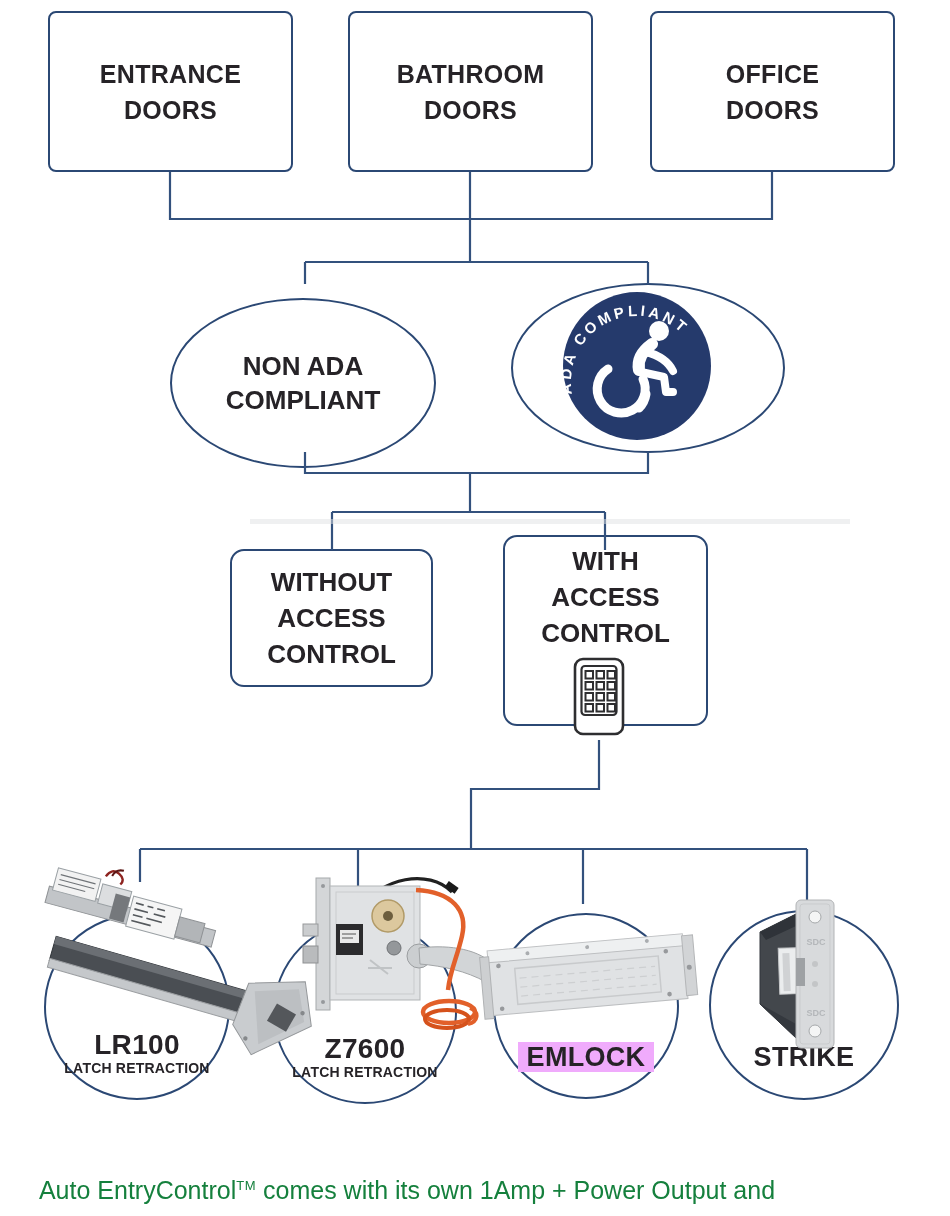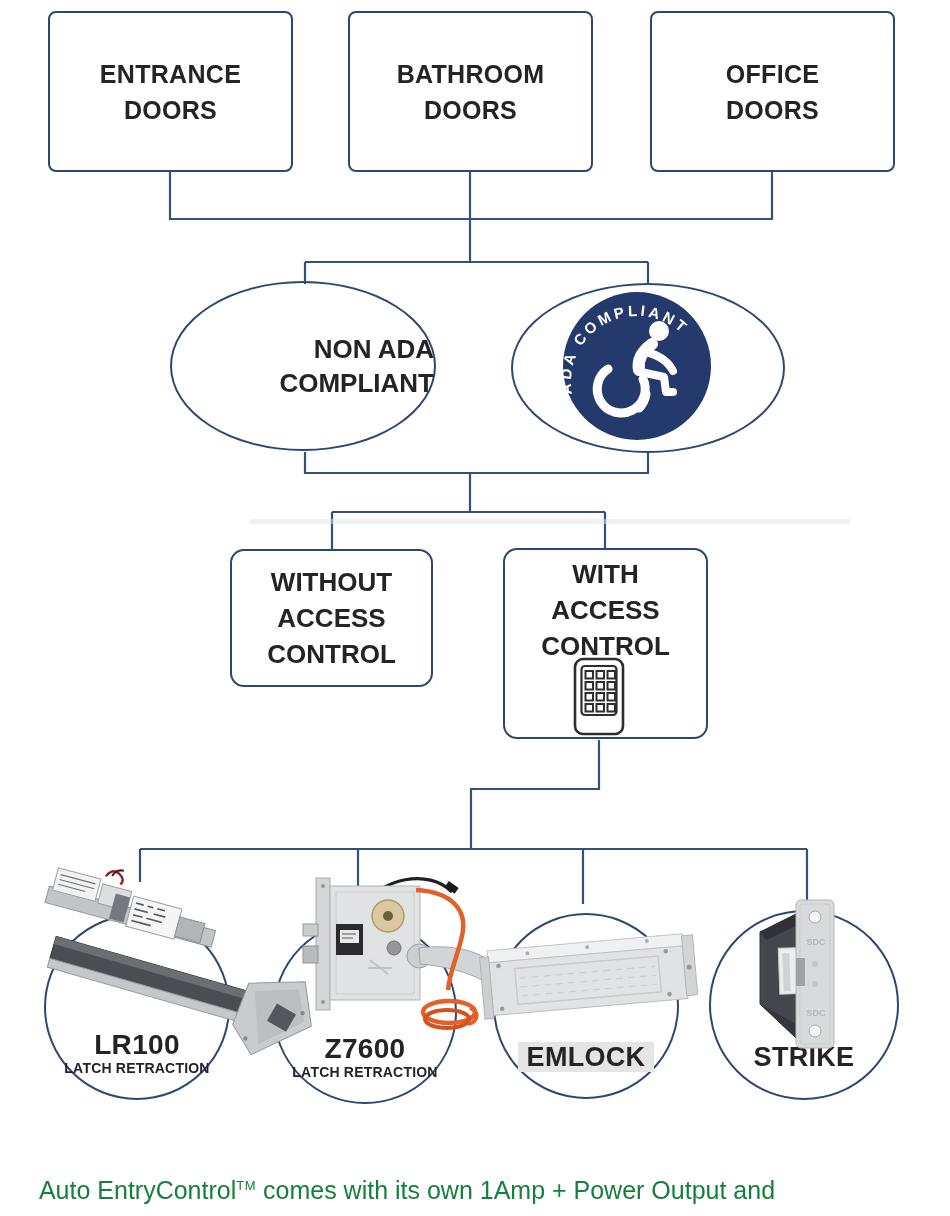--- a/index.html
+++ b/index.html
@@ -14,43 +14,43 @@
     position:absolute; background:#fff; border:2.5px solid #2b4874;
     display:flex; flex-direction:column; align-items:center; justify-content:center;
     text-align:center; font-weight:bold; color:#262327;
   }
   .topbox { width:245px; height:161px; border-radius:8px; font-size:25px; line-height:36px; letter-spacing:.3px; }
   #box1 { left:48px;  top:11px; }
   #box2 { left:348px; top:11px; }
   #box3 { left:650px; top:11px; }
 
   .oval { border-radius:50%; font-size:26px; line-height:34px; }
-  #oval-non-ada { left:170px; top:281px; width:266px; height:170px;align-items:flex-end; }
+  #oval-non-ada { left:170px; top:298px; width:266px; height:170px; }
   #oval-ada     { left:511px; top:283px; width:274px; height:170px; }
 
   .l3box { border-radius:14px; font-size:26px; line-height:36px; }
   #box-without { left:230px; top:549px; width:203px; height:138px; }
-  #box-with    { left:503px; top:548px; width:205px; height:191px; justify-content:flex-start; padding-top:6px; }
+  #box-with    { left:503px; top:535px; width:205px; height:191px; justify-content:flex-start; padding-top:6px; }
 
   .circle {
     position:absolute; border:2.5px solid #2b4874; border-radius:50%; background:#fff;
   }
   #circ1 { left:44px;  top:914px; width:186px; height:186px; }
   #circ2 { left:273px; top:920px; width:184px; height:184px; }
   #circ3 { left:493px; top:913px; width:186px; height:186px; }
   #circ4 { left:709px; top:910px; width:190px; height:190px; }
 
   .plabel { position:absolute; text-align:center; font-weight:bold; color:#262327; }
   .pname  { font-size:28px; line-height:30px; letter-spacing:.3px;text-align:center; }
   .psub   { font-size:14px; line-height:16px; letter-spacing:.2px;text-align:center; }
   #plabel1 { left:47px;  top:1030px; width:180px; }
   #plabel2 { left:275px; top:1034px; width:180px; }
   #plabel3 { left:496px; top:1042px; width:180px; }
   #plabel4 { left:714px; top:1042px; width:180px; }
-  #plabel3 .pname span { background:#e5e5e5; padding:0 9px; display:inline-block; }
+  #plabel3 .pname span { background:#f0abfc; padding:0 9px; display:inline-block; }
   .pname-only { font-size:27px; }
 
   .headline {
     position:absolute; left:0; top:1128px; width:950px; text-align:center;
     font-weight:bold; font-size:36px; line-height:40px; color:#1b1b1b;
     -webkit-text-stroke:1.2px #1b1b1b; letter-spacing:.2px;
   }
   .subline {
     position:absolute; left:0; top:1168px; width:814px; text-align:center;
     font-size:25px; line-height:36px; color:#15803d;

